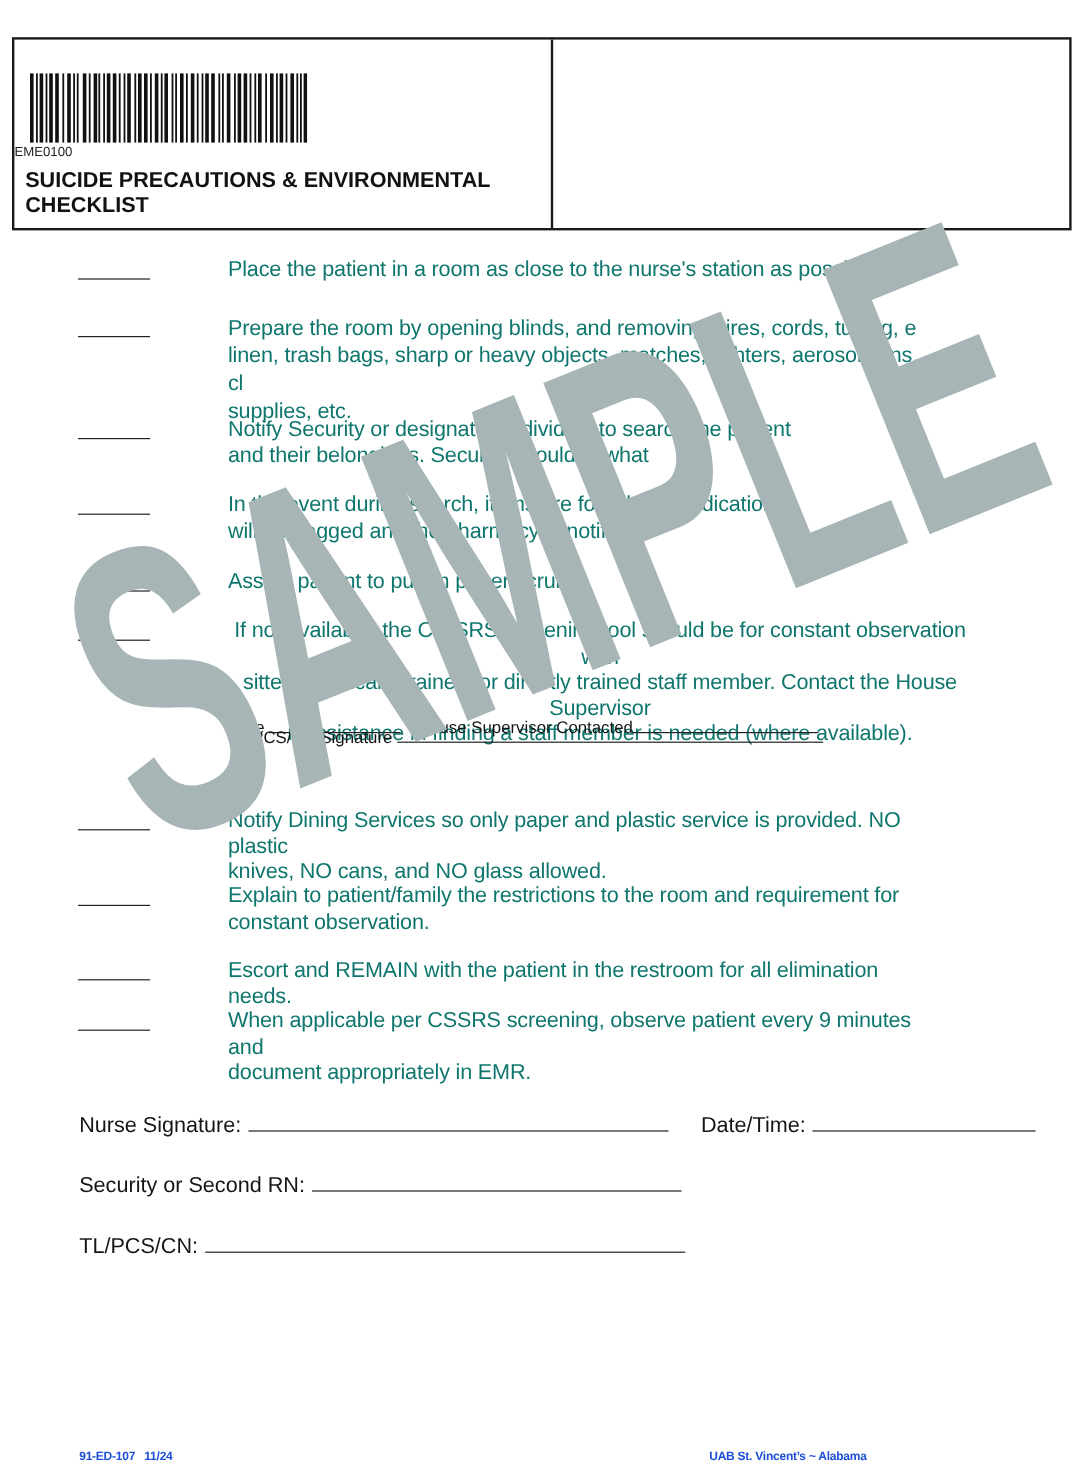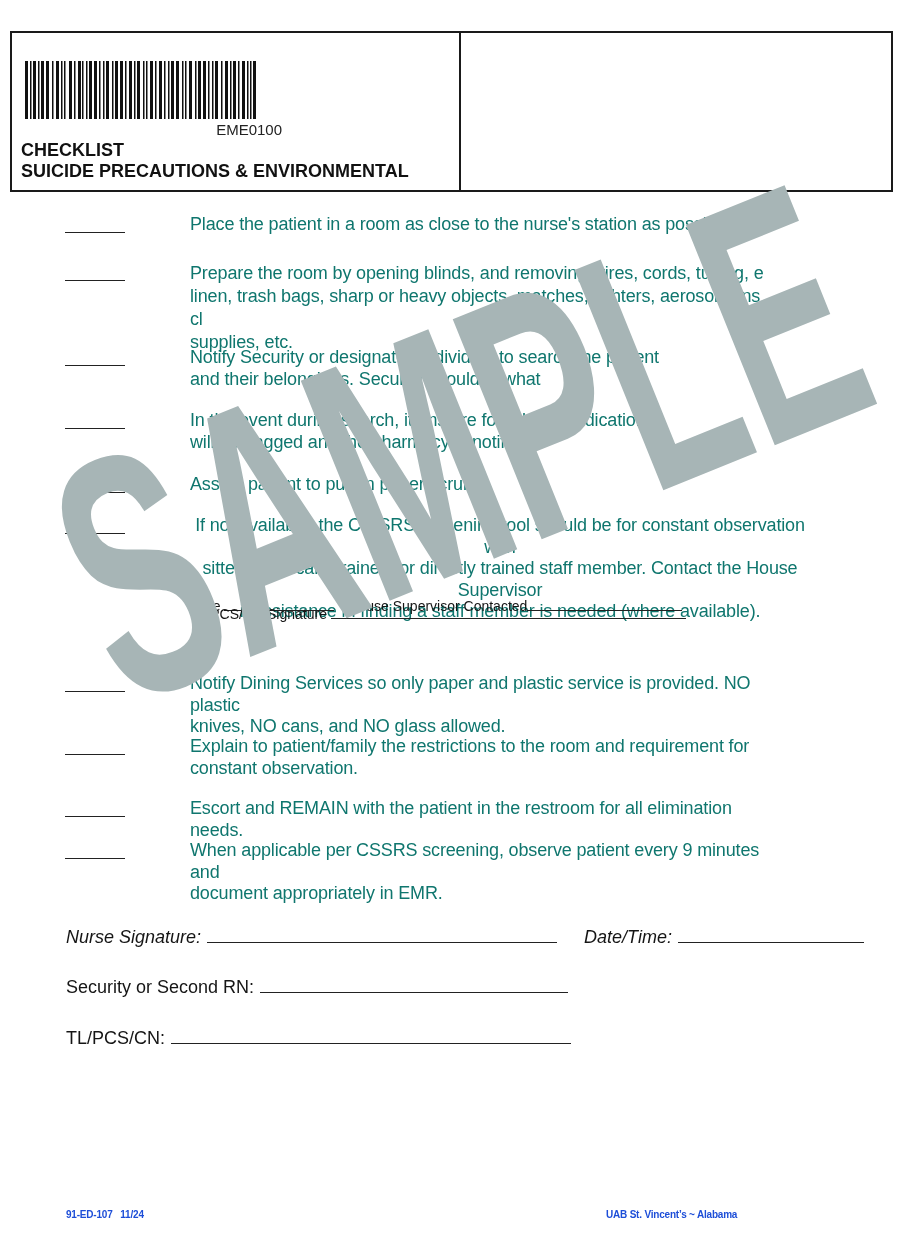--- a/index.html
+++ b/index.html
@@ -12,22 +12,22 @@
     position: absolute; left: 10px; top: 31px; width: 879px; height: 157px;
     border: 2px solid #1a1a1a;
   }
   .header-divider {
     position: absolute; left: 447px; top: 0; width: 2px; height: 157px; background: #1a1a1a;
   }
   .barcode {
     position: absolute; left: 13px; top: 28px; width: 231px; height: 58px;
   }
   .barcode-text {
-    position: absolute; left: 0px; top: 88px; width: 270px; text-align: right;
-    font-size: 15px; color: #222;
+    position: absolute; left: 0px; top: 88px; width: 270px; text-align: left;
+    font-size: 11px; color: #222;
   }
   .form-title {
     position: absolute; left: 9px; top: 107px; width: 430px;
     font-weight: bold; font-size: 18px; line-height: 21px; color: #111;
   }
   .row {
     position: absolute; left: 0; width: 900px;
   }
   .check-line {
     position: absolute; left: 65px; width: 60px; height: 0;
@@ -113,22 +113,22 @@
       <rect x="208" y="0" width="3" height="58"></rect>
         <rect x="213" y="0" width="1.5" height="58"></rect>
       <rect x="217" y="0" width="3" height="58"></rect>
         <rect x="222" y="0" width="1.5" height="58"></rect>
       <rect x="225" y="0" width="1.5" height="58"></rect>
         <rect x="228" y="0" width="3" height="58"></rect>
     </g>
   </svg>
   <div class="barcode-text">EME0100</div>
   <div class="form-title">
+    <div>SUICIDE PRECAUTIONS &amp; ENVIRONMENTAL</div>
     <div>CHECKLIST</div>
-    <div>SUICIDE PRECAUTIONS &amp; ENVIRONMENTAL</div>
   </div>
   <div class="header-divider"></div>
   <div style="position:absolute;left:449px;top:0;width:430px;height:157px;"></div>
 </div>
 
 <div class="row" style="top:214px;">
   <div class="check-line" style="top:18px;"></div>
   <div class="row-text">Place the patient in a room as close to the nurse's station as possible.</div>
 </div>
 
@@ -190,33 +190,33 @@
   <div class="check-line" style="top:18px;"></div>
   <div class="row-text">Escort and REMAIN with the patient in the restroom for all elimination needs.</div>
 </div>
 
 <div class="row" style="top:840px;">
   <div class="check-line" style="top:18px;"></div>
   <div class="row-text">When applicable per CSSRS screening, observe patient every 9 minutes and
 document appropriately in EMR.</div>
 </div>
 
-<div class="sig-row" style="top:927px;font-style:italic;">
+<div class="sig-row" style="top:927px;">
   <span>Nurse Signature:</span><span class="sig-blank" style="width:350px;"></span>
   <span style="margin-left:22px;">Date/Time:</span><span class="sig-blank" style="width:186px;"></span>
 </div>
 
 <div class="sig-row" style="top:977px;">
   <span>Security or Second RN:</span><span class="sig-blank" style="width:308px;"></span>
 </div>
 
 <div class="sig-row" style="top:1028px;">
   <span>TL/PCS/CN:</span><span class="sig-blank" style="width:400px;"></span>
 </div>
 
 <div class="footer" style="left:66px;white-space:pre;">91-ED-107   11/24</div>
-<div class="footer" style="left:606px;">UAB St. Vincent’s ~ Alabama</div>
+<div class="footer" style="left:591px;">UAB St. Vincent’s ~ Alabama</div>
 
 <svg class="watermark" viewBox="0 0 900 1234">
   <g transform="translate(470,470) rotate(-22)">
     <text x="0" y="0" text-anchor="middle" dominant-baseline="middle" font-family="Liberation Sans Narrow, Liberation Sans, sans-serif" font-weight="bold" font-size="300" fill="#a7b5b6" textLength="820" lengthAdjust="spacingAndGlyphs" transform="scale(1,1.15)">SAMPLE</text>
   </g>
 </svg>
 
 </body></html>

